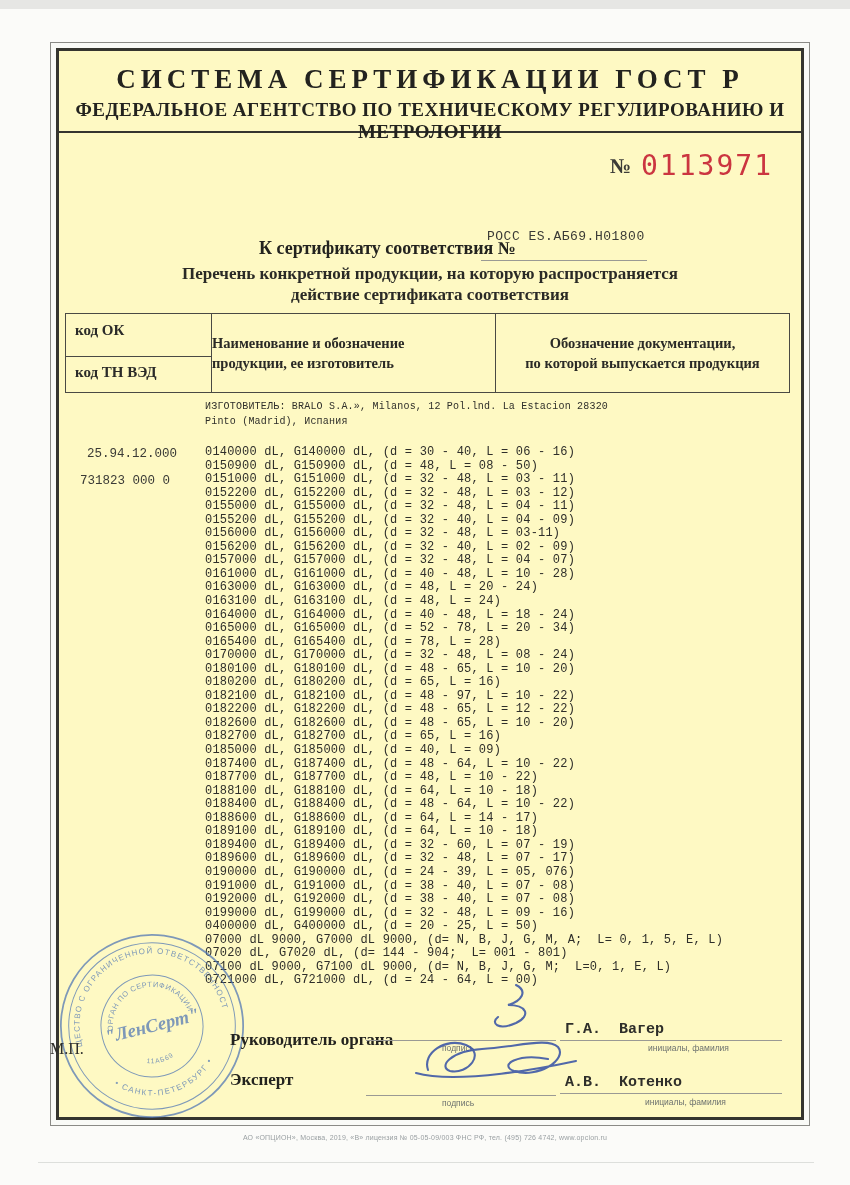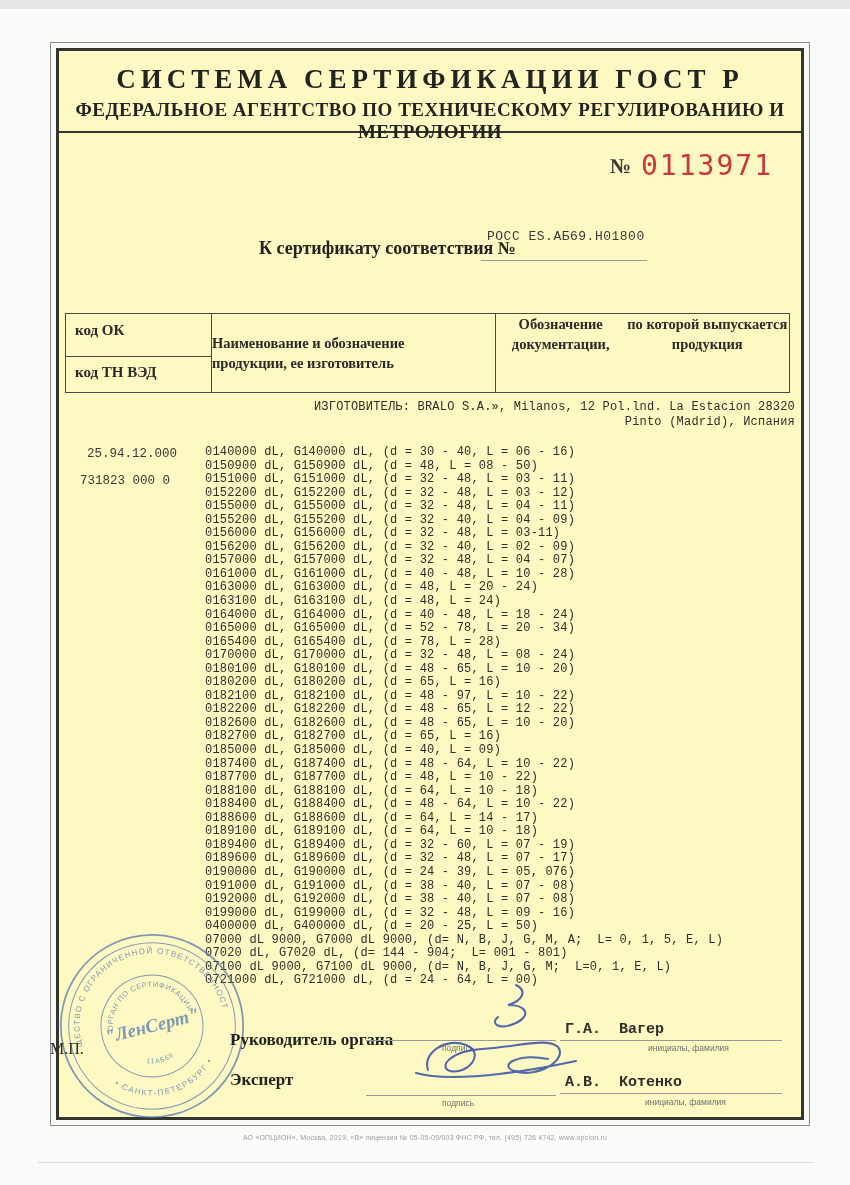--- a/index.html
+++ b/index.html
@@ -37,27 +37,27 @@
 
   .ptable{position:absolute;left:6px;top:262px;width:723px;height:78px;
           border:1px solid #4a4a44;}
   .ptable .c1{position:absolute;left:0;top:0;width:145px;height:100%;border-right:1px solid #4a4a44;}
   .ptable .c1a{position:absolute;left:0;top:0;width:100%;height:42px;border-bottom:1px solid #4a4a44;}
   .ptable .c1b{position:absolute;left:0;top:42px;width:100%;height:36px;}
   .ptable .c1 span{position:absolute;left:9px;top:8px;font-size:15px;font-weight:bold;}
   .ptable .c2{position:absolute;left:146px;top:0;width:283px;height:100%;border-right:1px solid #4a4a44;
               display:flex;flex-direction:column;justify-content:center;text-align:left;}
   .ptable .c3{position:absolute;left:430px;top:0;right:0;height:100%;
-              display:flex;flex-direction:row;justify-content:center;text-align:center;}
+              display:flex;flex-direction:column;justify-content:center;text-align:center;}
   .ptable .hcell{font-size:14.5px;font-weight:bold;line-height:20px;color:#2a2a26;}
 
   .mono{font-family:"Liberation Mono", monospace;}
   .prod{position:absolute;left:205px;top:400px;width:590px;}
-  .man{font-family:"Liberation Mono", monospace;font-size:12px;line-height:14.5px;
-       white-space:pre;color:#2e2e2a;letter-spacing:0.2px;text-align:right;}
+  .man{font-family:"Liberation Mono", monospace;font-size:10px;line-height:14.5px;
+       white-space:pre;color:#2e2e2a;letter-spacing:0.2px;}
   .plines{margin-top:17px;}
   .pline{font-family:"Liberation Mono", monospace;font-size:12px;line-height:13.55px;
          white-space:pre;color:#2e2e2a;letter-spacing:0.2px;}
   .code1{position:absolute;left:87px;top:447px;font-size:12.5px;color:#3a3a36;white-space:pre;}
   .code2{position:absolute;left:80px;top:474px;font-size:12.5px;color:#3a3a36;white-space:pre;}
 
   .sig-label{position:absolute;font-size:17px;font-weight:bold;color:#23231f;}
   .sig-name{position:absolute;font-family:"Liberation Mono", monospace;font-size:15px;
             font-weight:bold;color:#2e2e2a;white-space:pre;}
   .sig-line{position:absolute;height:1px;background:#9a9a94;}
@@ -88,20 +88,24 @@
         <span class="nsign">№</span><span class="digits">0113971</span>
       </div>
 
 
       <div class="certline">
         <span class="lbl">К сертификату соответствия №</span>
         <span class="num mono">РОСС ES.АБ69.Н01800</span>
         <span class="nline"></span>
       </div>
 
+      <div class="subtitle">
+        <div>Перечень конкретной продукции,  на которую распространяется</div>
+        <div>действие сертификата соответствия</div>
+      </div>
 
       <div class="ptable">
         <div class="c1">
           <div class="c1a">
             <span>код ОК</span>
           </div>
           <div class="c1b">
             <span>код ТН ВЭД</span>
           </div>
         </div>

